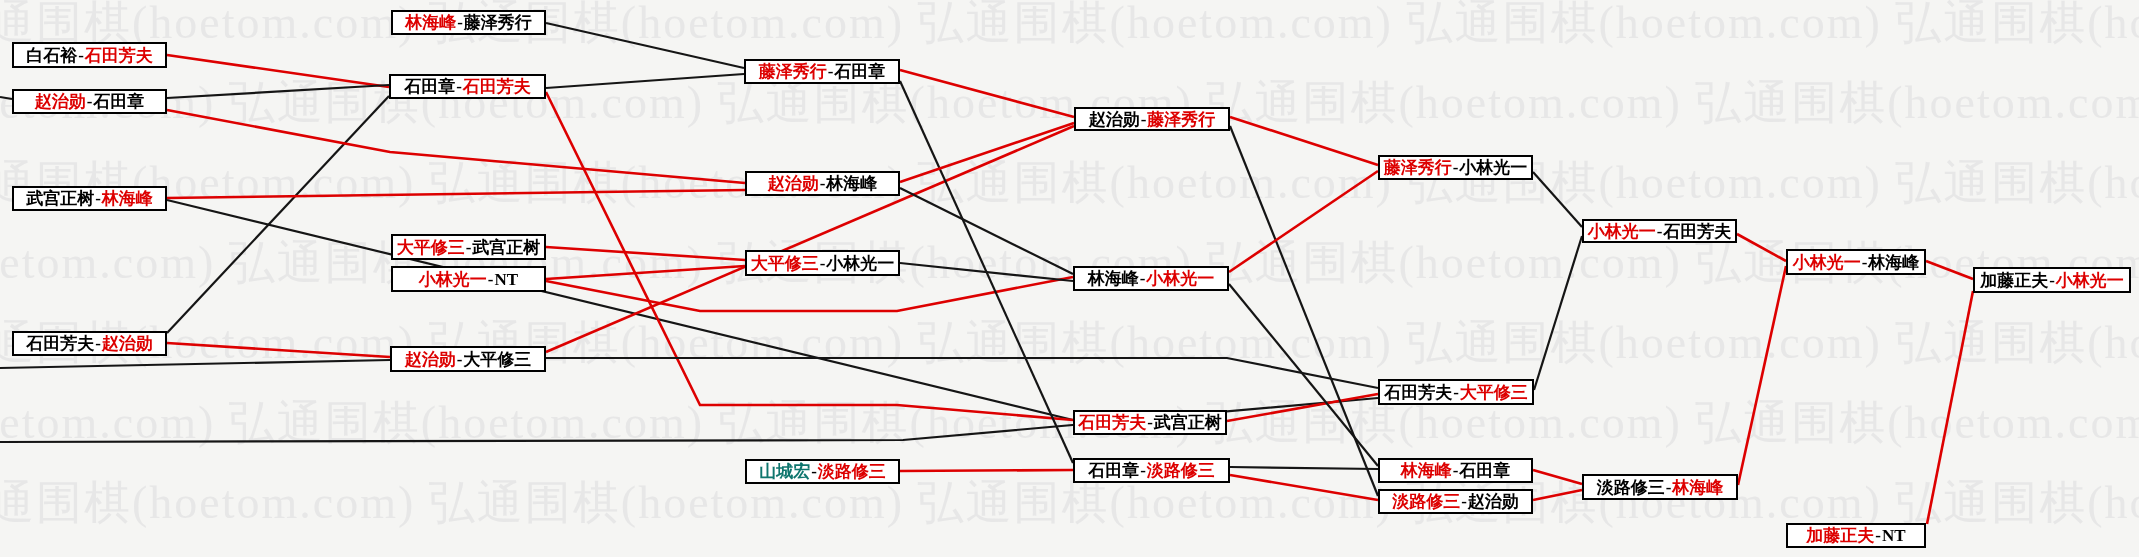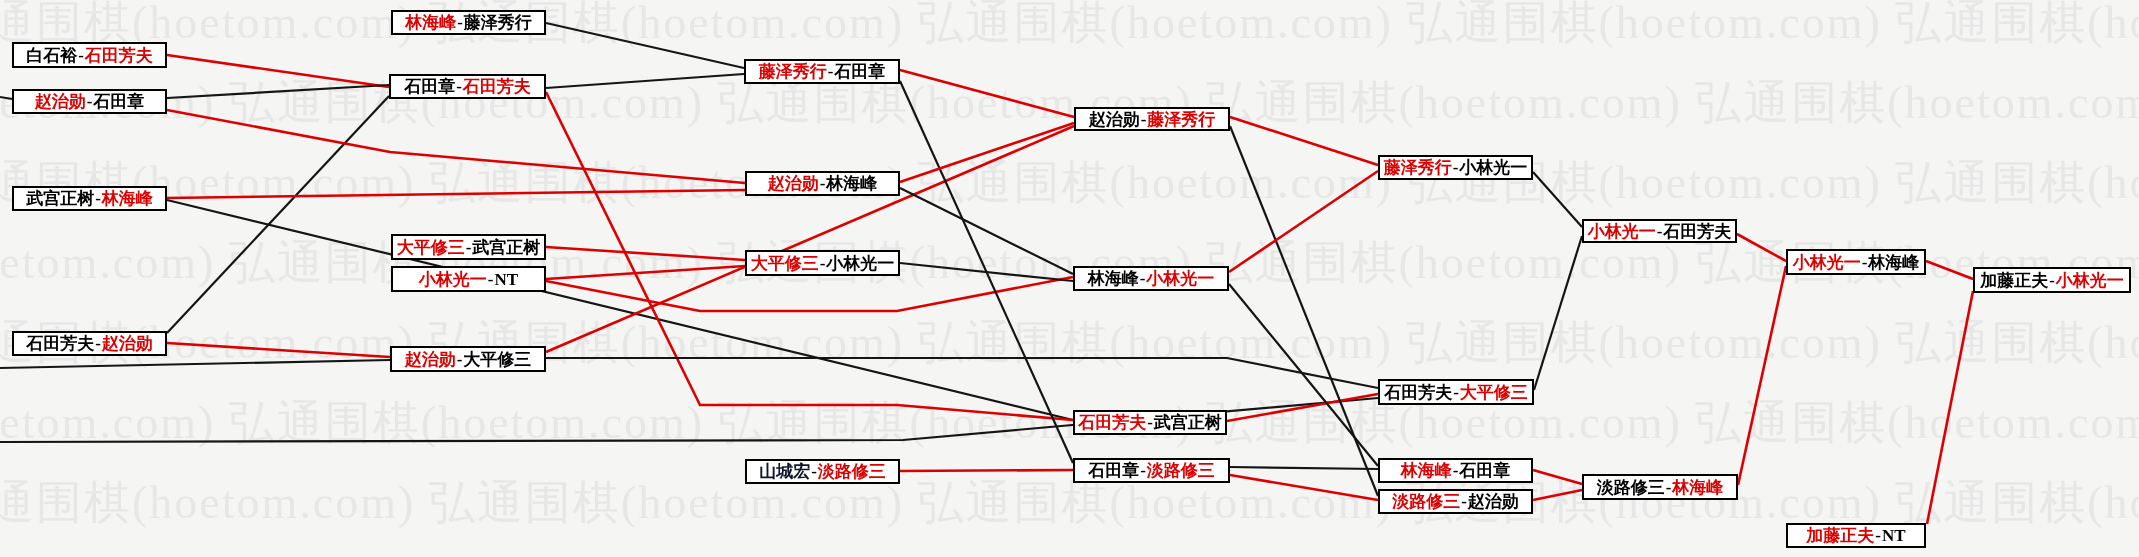--- a/index.html
+++ b/index.html
@@ -143,21 +143,21 @@
       <span style="color: rgb(221, 0, 0);">赵治勋</span>
       <span class="sep" style="color: rgb(0, 0, 0);">-</span>
       <span style="color: rgb(0, 0, 0);">林海峰</span>
     </div>
     <div class="match-box" style="left: 745px; top: 250px; width: 155px; height: 26px; background: rgb(255, 255, 255); border-color: rgb(0, 0, 0);">
       <span style="color: rgb(221, 0, 0);">大平修三</span>
       <span class="sep" style="color: rgb(0, 0, 0);">-</span>
       <span style="color: rgb(0, 0, 0);">小林光一</span>
     </div>
     <div class="match-box" style="left: 745px; top: 459px; width: 155px; height: 25px; background: rgb(255, 255, 255); border-color: rgb(0, 0, 0);">
-      <span style="color: #0f172a;">山城宏</span>
+      <span style="color: #0f766e;">山城宏</span>
       <span class="sep" style="color: rgb(0, 0, 0);">-</span>
       <span style="color: rgb(221, 0, 0);">淡路修三</span>
     </div>
     <div class="match-box" style="left: 1074px; top: 107px; width: 156px; height: 24px; background: rgb(255, 255, 255); border-color: rgb(0, 0, 0);">
       <span style="color: rgb(0, 0, 0);">赵治勋</span>
       <span class="sep" style="color: rgb(0, 0, 0);">-</span>
       <span style="color: rgb(221, 0, 0);">藤泽秀行</span>
     </div>
     <div class="match-box" style="left: 1073px; top: 266px; width: 156px; height: 25px; background: rgb(255, 255, 255); border-color: rgb(0, 0, 0);">
       <span style="color: rgb(0, 0, 0);">林海峰</span>

